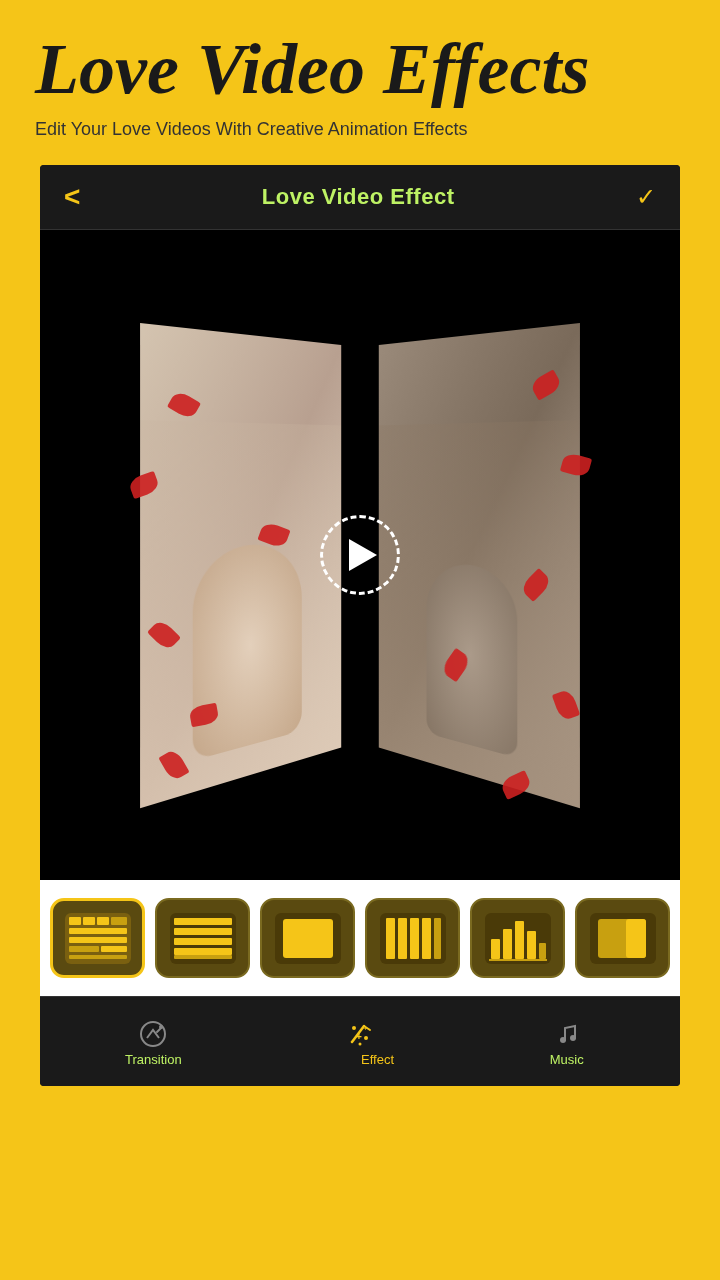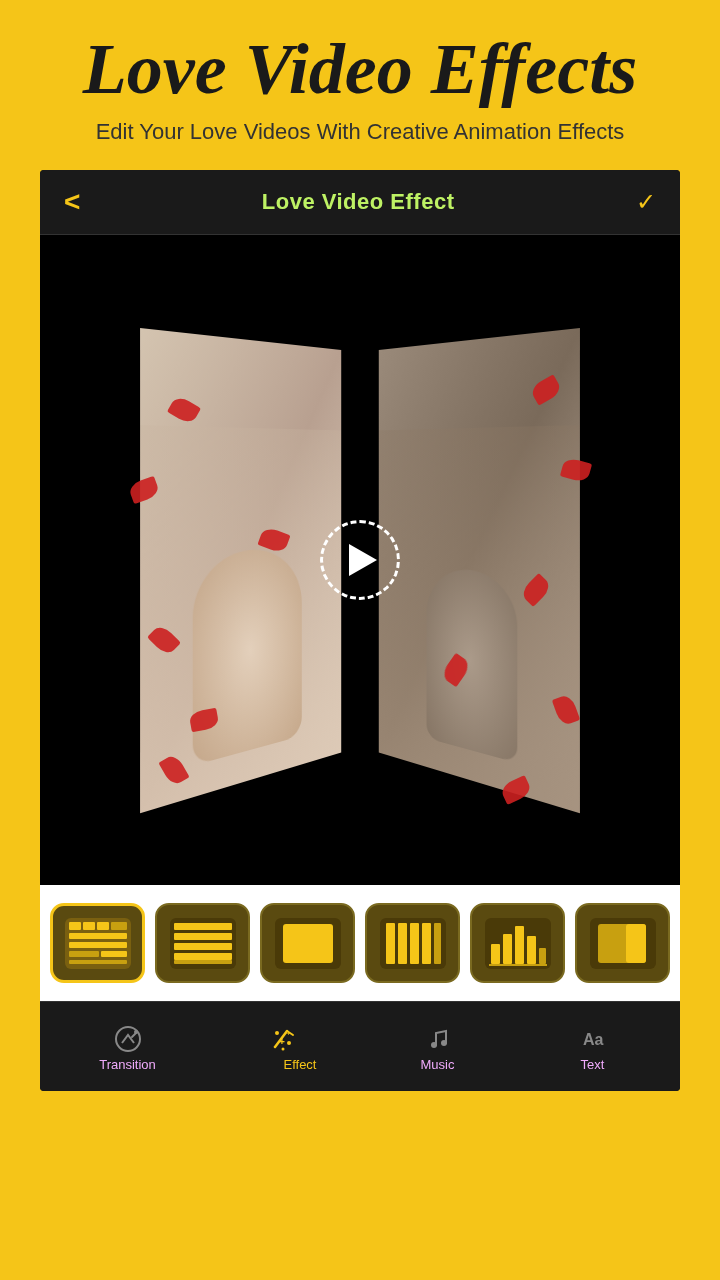--- a/index.html
+++ b/index.html
@@ -7,33 +7,32 @@
       width: 720px;
       height: 1280px;
       overflow: hidden;
       background: #F5C518;
       font-family: Arial, sans-serif;
     }
 
     
     .app-header {
       background: #F5C518;
-      text-align: center;
       padding: 30px 35px 15px;
     }
     .app-title {
       font-family: 'Brush Script MT', cursive;
       font-size: 72px;
       color: #1a1a1a;
       line-height: 1.1;
       font-style: italic;
       font-weight: bold;
     }
     .app-subtitle {
-      font-size: 22px;
+      font-size: 18px;
       color: #333;
       margin-top: 10px;
       font-weight: normal;
     }
 
     
     .editor-container {
       margin: 10px 40px 0;
       background: #1a1a1a;
       border-radius: 4px;
@@ -196,21 +195,21 @@
     .nav-item {
       display: flex;
       flex-direction: column;
       align-items: center;
       gap: 4px;
       cursor: pointer;
       flex: 1;
     }
     .nav-label {
       font-size: 13px;
-      color: #f0abfc;
+      color: #bef264;
     }
     .nav-label.active {
       color: #F5C518;
       margin-left: 35px;
     }
 
     
     .nav-svg {
       width: 28px;
       height: 28px;
@@ -373,23 +372,17 @@
     <div class="nav-item">
       <svg class="nav-svg" viewBox="0 0 28 28">
         <path d="M12 20 L12 8 L22 6 L22 18" fill="none" stroke="#888" stroke-width="2" stroke-linecap="round"></path>
         <circle cx="10" cy="20" r="3" fill="#888"></circle>
         <circle cx="20" cy="18" r="3" fill="#888"></circle>
       </svg>
       <span class="nav-label">Music</span>
     </div>
 
 
-    <div class="nav-item">
-      <svg class="nav-svg" viewBox="0 0 28 28">
-        <text x="4" y="20" fill="#888" font-size="16" font-weight="bold" font-family="Arial">Aa</text>
-      </svg>
-      <span class="nav-label">Text</span>
-    </div>
 
 
   </div>
 
 </div>
 
 </body></html>

